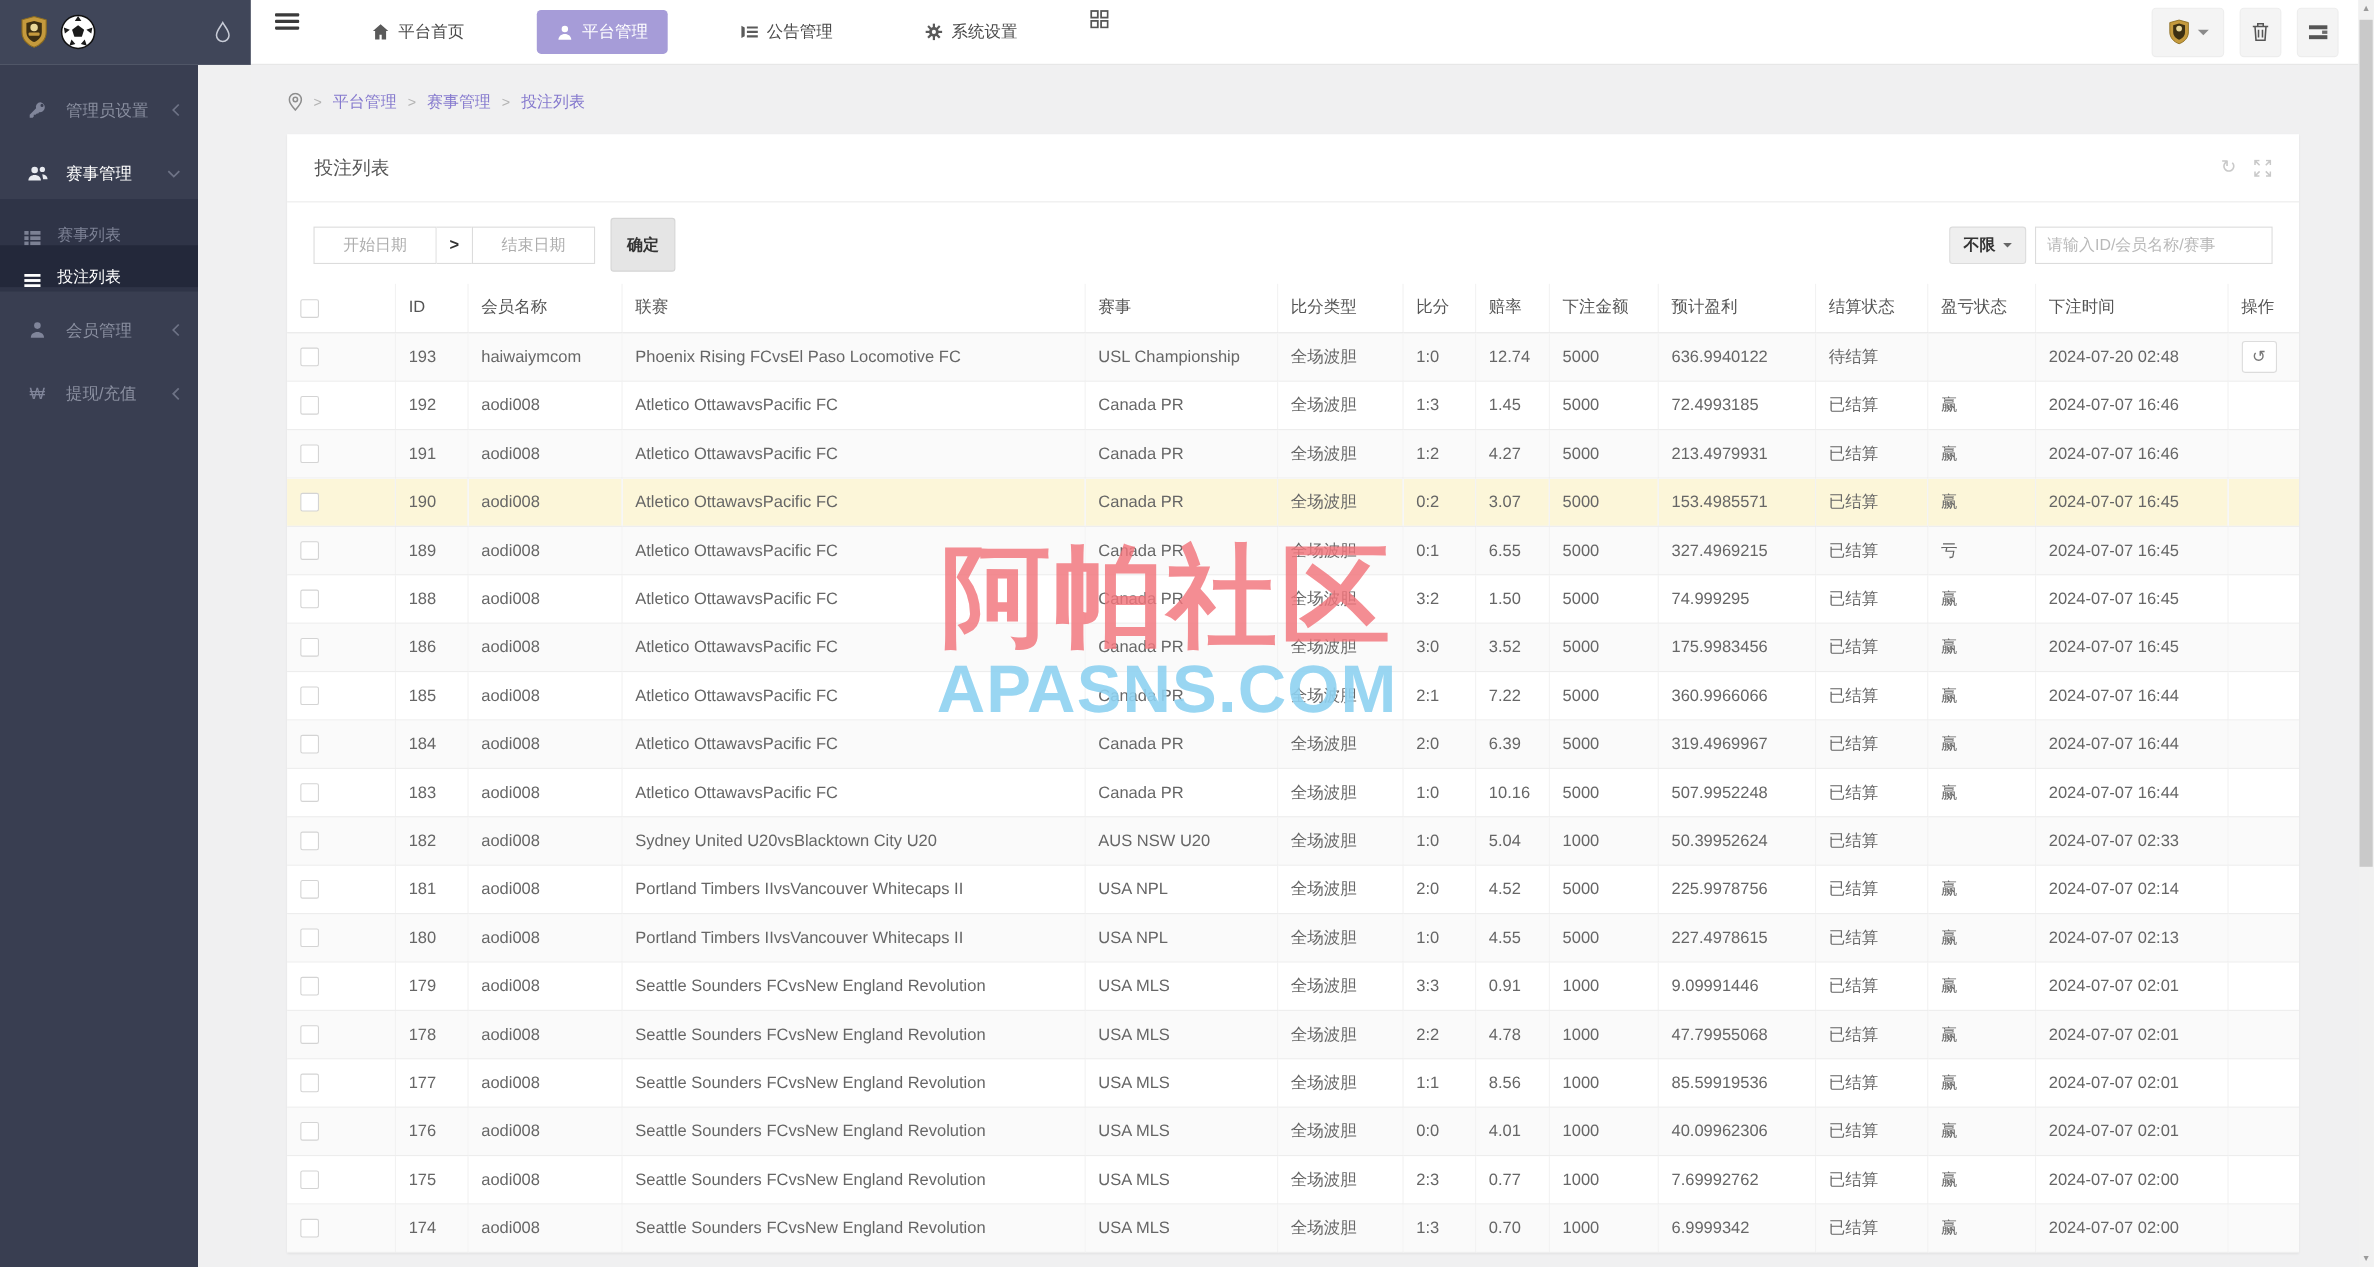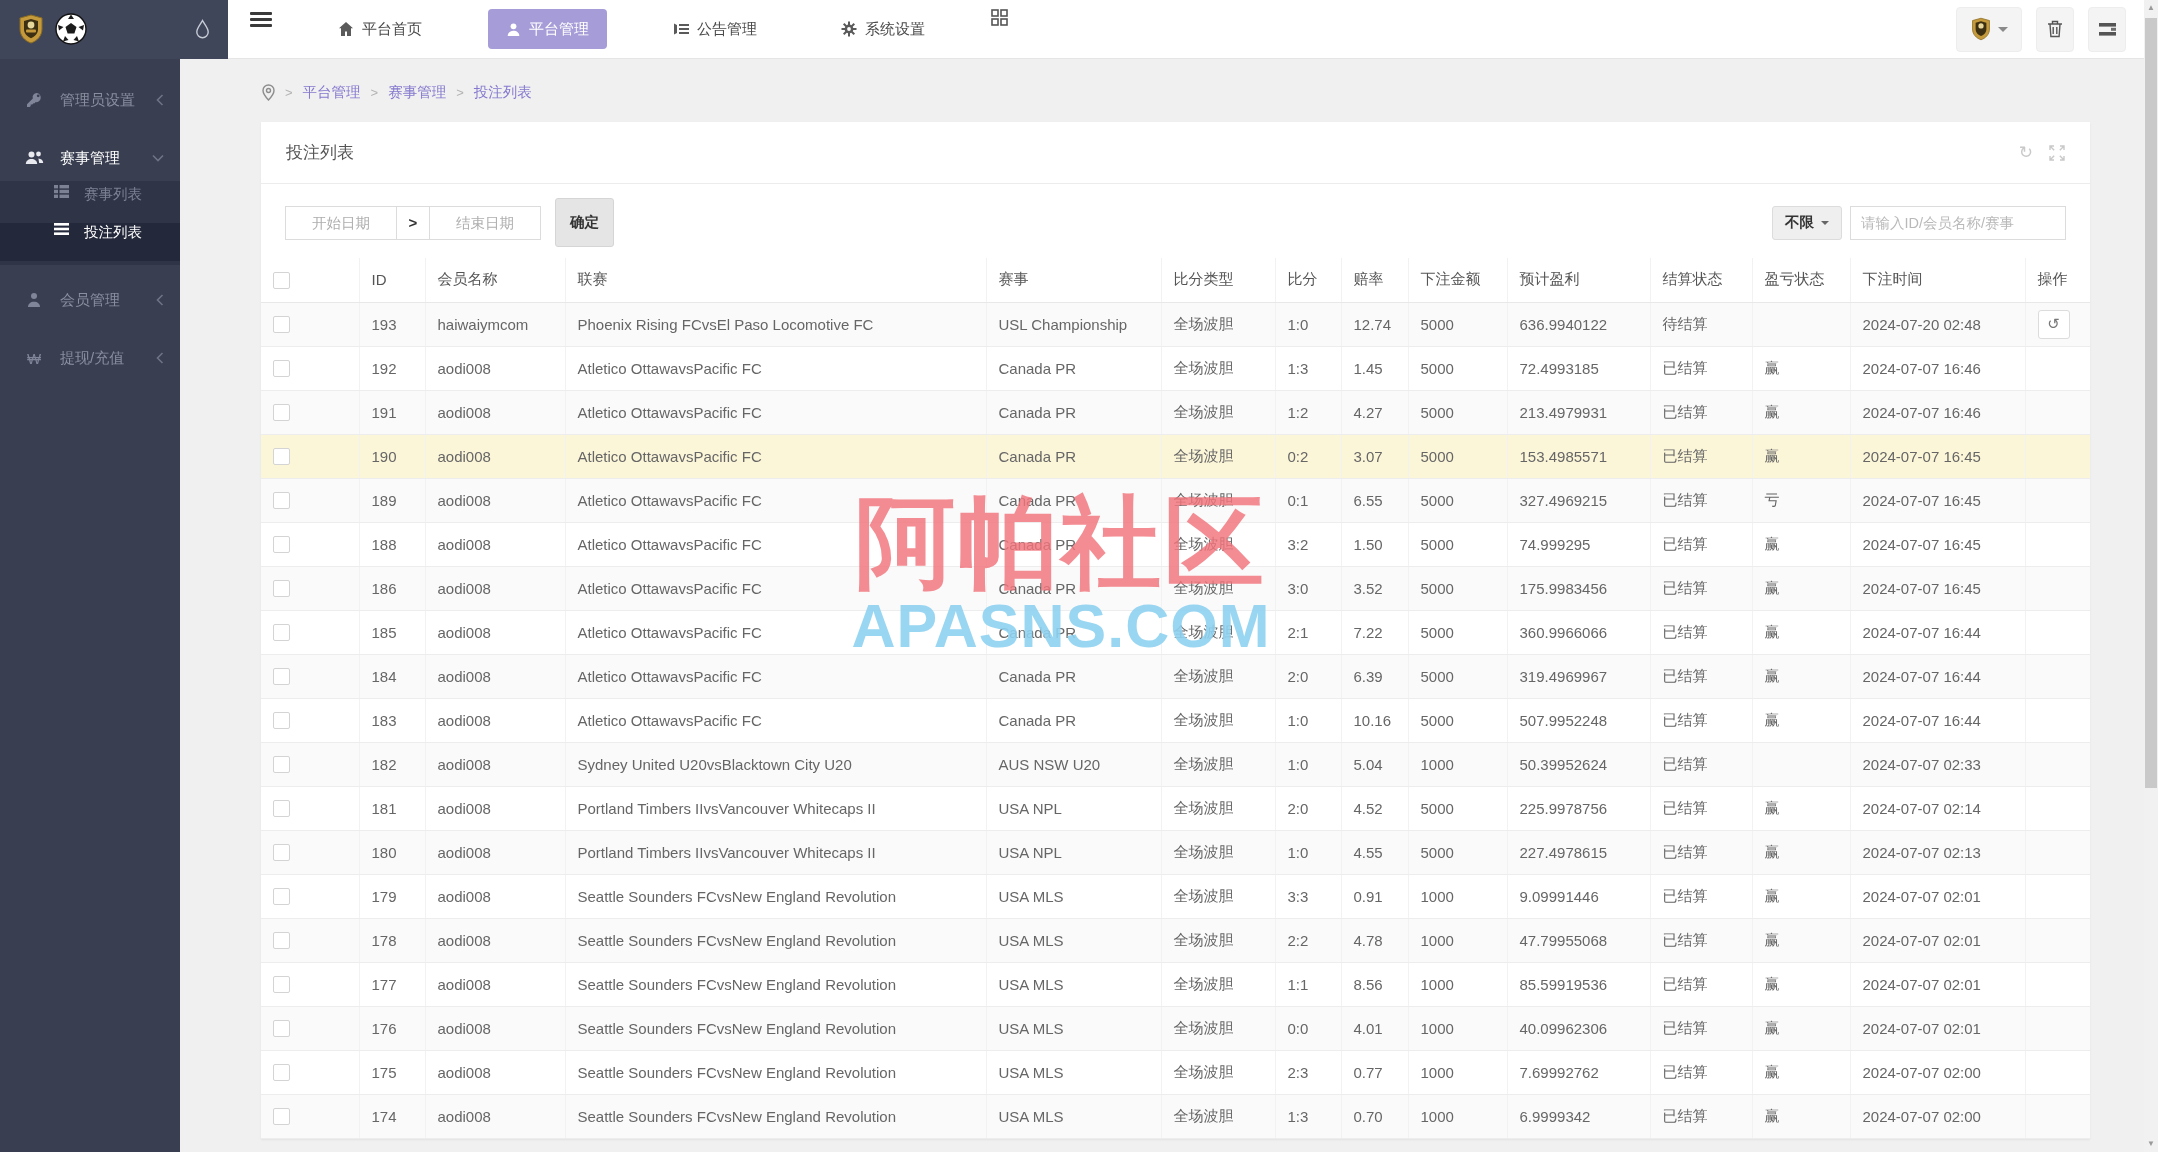--- a/index.html
+++ b/index.html
@@ -37,21 +37,21 @@
   
   .sidebar { position:absolute; top:59px; left:0; width:180px; height:1093px; background:#393e51; z-index:15; }
   .side-item { height:46px; display:flex; align-items:center; padding:0 16px 0 24px;
     color:#8a8fa0; cursor:pointer; font-size:15px; margin-top:12px; }
   .side-item:first-child { margin-top:18px; }
   .side-item .s-ic { width:20px; margin-right:16px; color:#80859a; display:flex; justify-content:center; }
   .side-item .chev { margin-left:auto; color:#6e7386; }
   .side-item.open { color:#fff; margin-bottom:0; }
   .side-item.open .s-ic { color:#e8eaf0; }
   .submenu { background:#2f3447; padding:4px 0; }
-  .sub-item { height:38px; display:flex; align-items:flex-start; padding-left:52px;
+  .sub-item { height:38px; display:flex; align-items:flex-end; padding-left:20px;
     color:#7c8194; cursor:pointer; font-size:14.5px; }
   .sub-item .s-ic { width:18px; margin-right:14px; display:flex; justify-content:center; }
   .sub-item.active { background:#23283a; color:#fff; }
   .sub-item.active .s-ic { color:#fff; }
 
   
   .content { position:absolute; top:59px; left:228px; width:1916px; height:1093px; background:#f0f0f1; }
   .breadcrumb { display:flex; align-items:center; gap:10px; padding:24px 0 0 34px;
     font-size:14.5px; color:#9a9a9a; }
   .breadcrumb .pin { color:#8d8d8d; }

